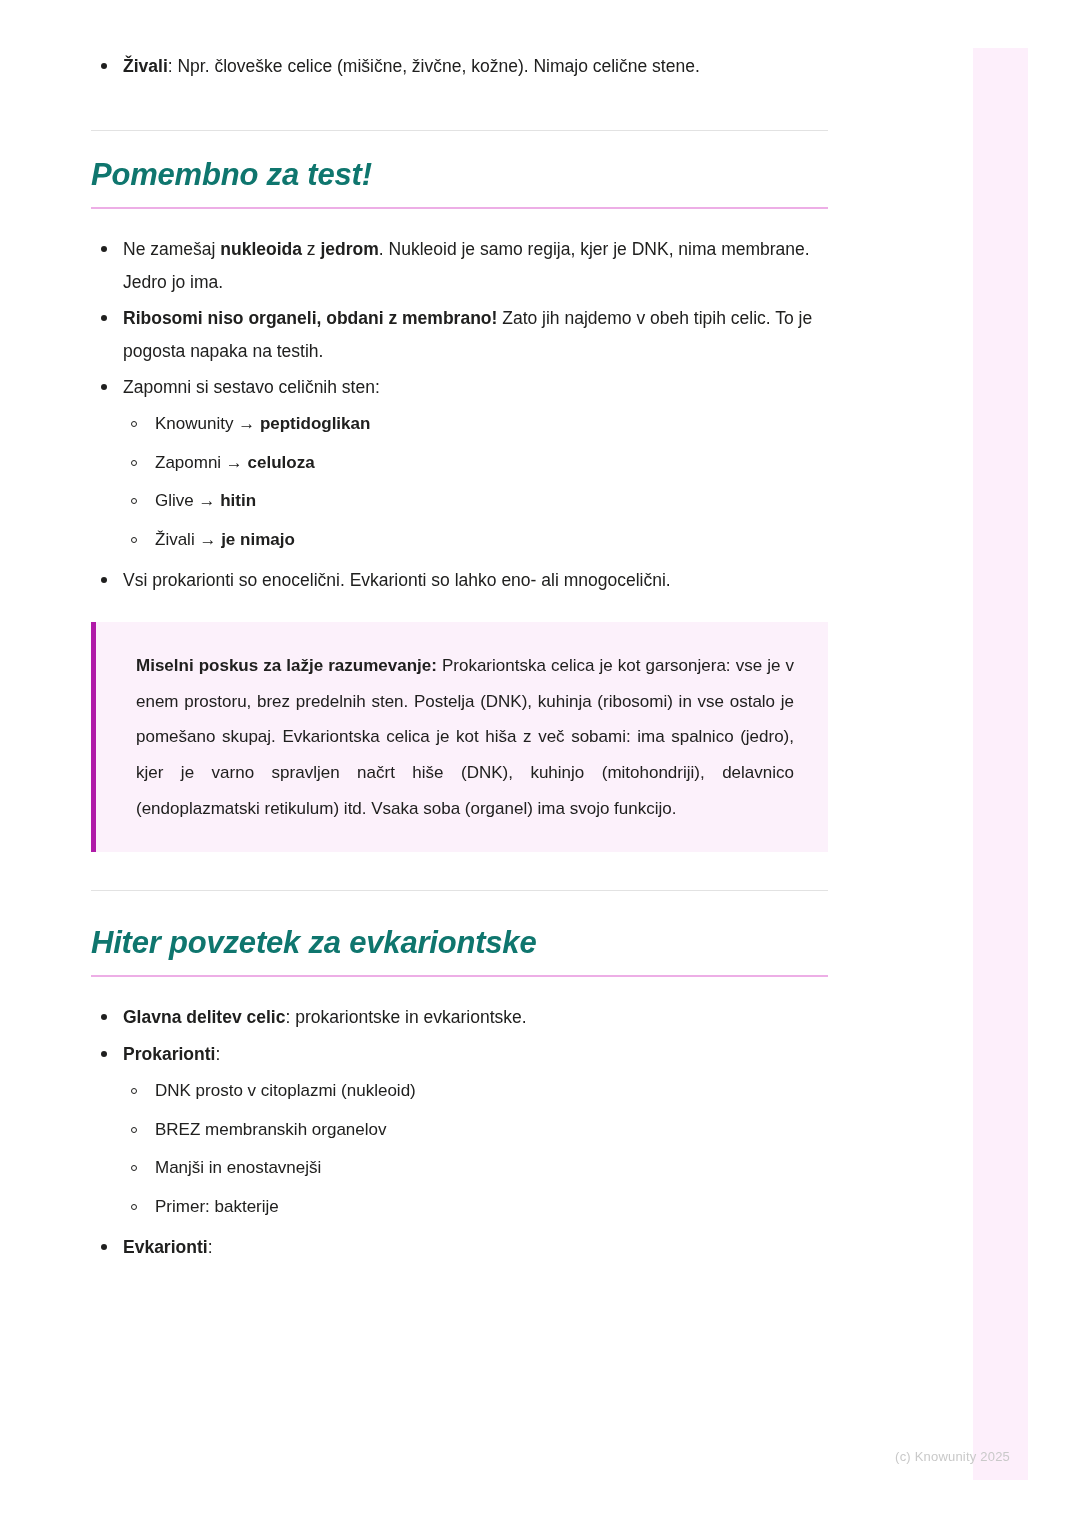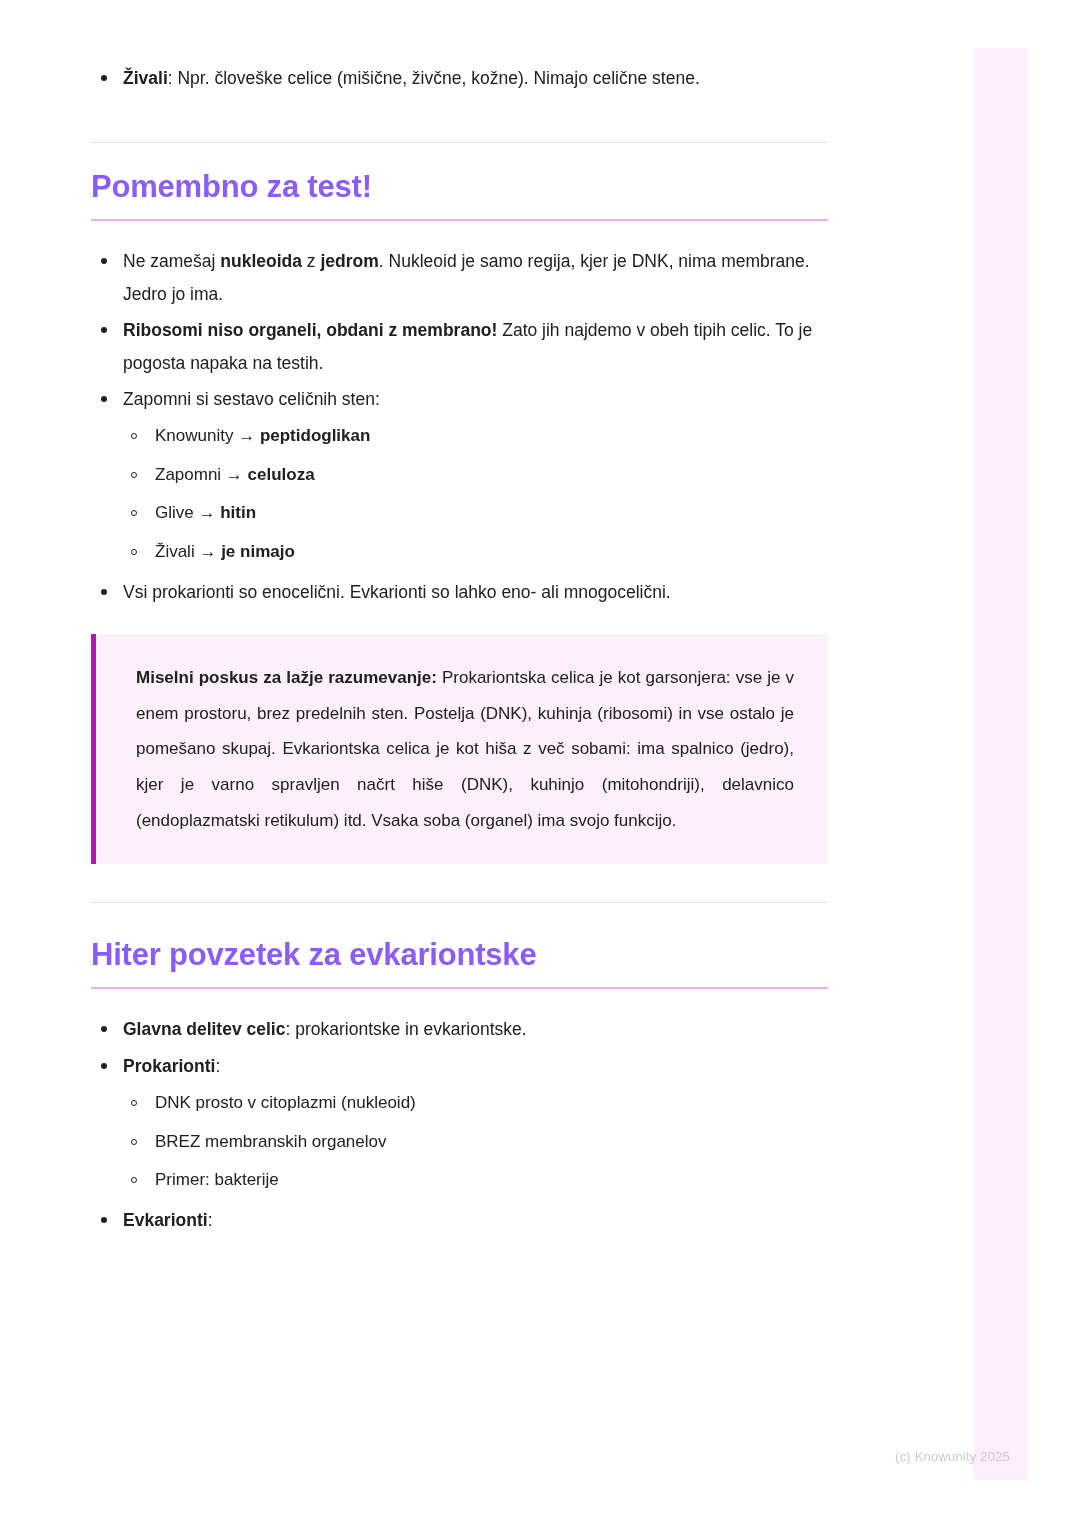--- a/index.html
+++ b/index.html
@@ -38,21 +38,21 @@
     position: absolute;
     left: 0;
     top: 0;
     width: 973px;
     height: 100%;
   }
 
   .content {
     position: absolute;
     left: 91px;
-    top: 16px;
+    top: 4px;
     width: 737px;
   }
 
   ul.bullets, ul.subbullets {
     margin: 0;
     padding: 0;
     list-style: none;
   }
 
   li.bullet {
@@ -103,23 +103,24 @@
 
   .hr {
     height: 1px;
     background: #e2e2e2;
     margin: 26px 0 26px 0;
   }
 
   h2.section {
     font-size: 31px;
     font-weight: 700;
-    color: #8b5cf6;
+    color: #0f766e;
     margin: 0 0 0 0;
     letter-spacing: -0.2px;
+    font-style: italic;
   }
   .section-rule {
     height: 2px;
     background: #edaee6;
     margin-top: 14px;
     margin-bottom: 24px;
   }
 
   .callout {
     position: relative;
@@ -181,20 +182,21 @@
 
     <h2 class="section" style="margin-top:34px;">Hiter povzetek za evkariontske</h2>
     <div class="section-rule"></div>
 
     <ul class="bullets" id="s2-bullets">
         <li class="bullet"><b>Glavna delitev celic</b><span>: prokariontske in evkariontske.</span></li>
         <li class="bullet"><b>Prokarionti</b><span>:</span></li>
         <ul class="subbullets">
           <li class="subbullet"><span>DNK prosto v citoplazmi (nukleoid)</span></li>
           <li class="subbullet"><span>BREZ membranskih organelov</span></li>
+          <li class="subbullet"><span>Manjši in enostavnejši</span></li>
           <li class="subbullet"><span>Primer: bakterije</span></li>
         </ul>
         <li class="bullet"><b>Evkarionti</b><span>:</span></li>
       </ul>
 
   </div>
 </div>
 
 <div class="edge-strip">
   <div class="band"></div>

